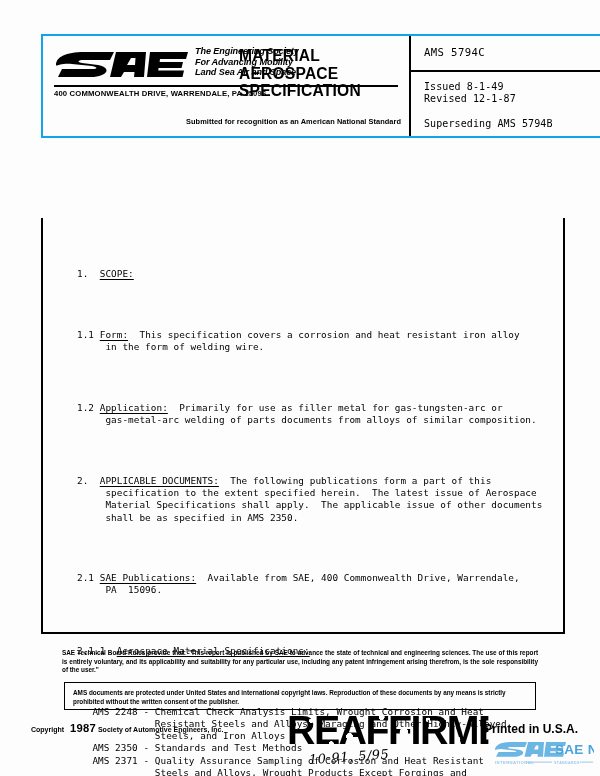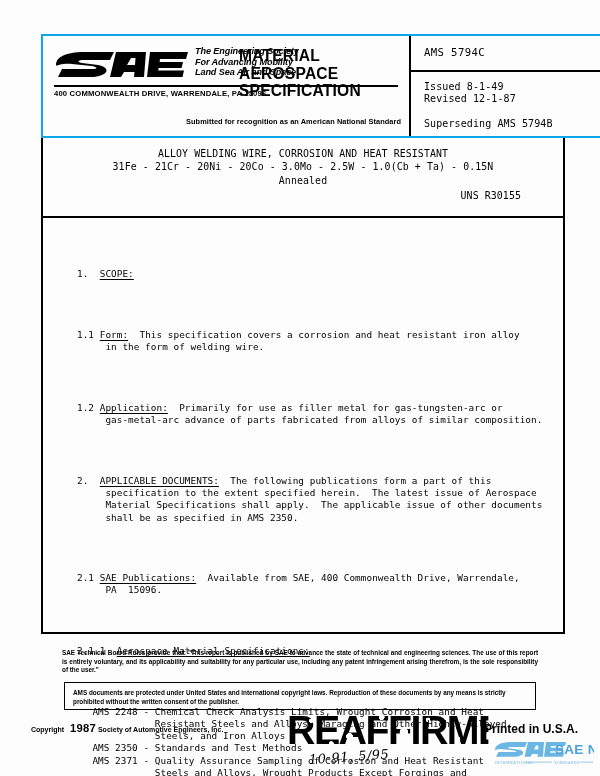--- a/index.html
+++ b/index.html
@@ -334,39 +334,31 @@
       <div class="hr-cell-top"></div>
       <div class="doc-no">AMS 5794C</div>
       <div class="issue-block">
         <div>Issued    8-1-49</div>
         <div>Revised  12-1-87</div>
       </div>
       <div class="supersede">Superseding AMS 5794B</div>
     </div>
   </div>
 
-  <div class="title-box">
-    <div class="title-lines">
-      <div>ALLOY WELDING WIRE, CORROSION AND HEAT RESISTANT</div>
-      <div>31Fe - 21Cr - 20Ni - 20Co - 3.0Mo - 2.5W - 1.0(Cb + Ta) - 0.15N</div>
-      <div>Annealed</div>
-    </div>
-    <div class="uns">UNS R30155</div>
-  </div>
 
   <div class="body-box">
     <div class="body-inner">
 
       <div class="blk"><span>1.</span>  <span class="u">SCOPE:</span></div>
 
       <div class="blk"><span>1.1</span> <span class="u">Form:</span><span>  This specification covers a corrosion and heat resistant iron alloy
      in the form of welding wire.</span></div>
 
       <div class="blk"><span>1.2</span> <span class="u">Application:</span><span>  Primarily for use as filler metal for gas-tungsten-arc or
-     gas-metal-arc advance of parts fabricated from alloys of similar composition.</span></div>
+     gas-metal-arc welding of parts documents from alloys of similar composition.</span></div>
 
       <div class="blk"><span>2.</span>  <span class="u">APPLICABLE DOCUMENTS:</span><span>  The following publications form a part of this
      specification to the extent specified herein.  The latest issue of Aerospace
      Material Specifications shall apply.  The applicable issue of other documents
      shall be as specified in AMS 2350.</span></div>
 
       <div class="blk"><span>2.1</span> <span class="u">SAE Publications:</span><span>  Available from SAE, 400 Commonwealth Drive, Warrendale,
      PA  15096.</span></div>
 
       <div class="blk"><span>2.1.1</span>  <span class="u">Aerospace Material Specifications:</span></div>

